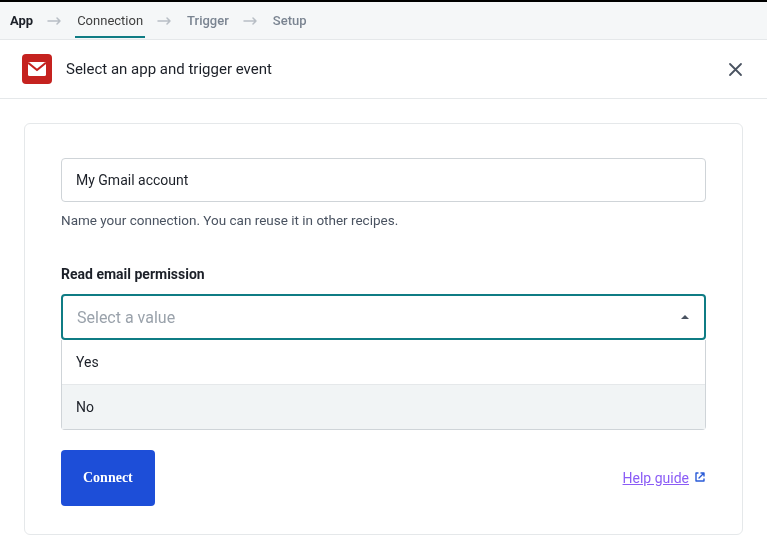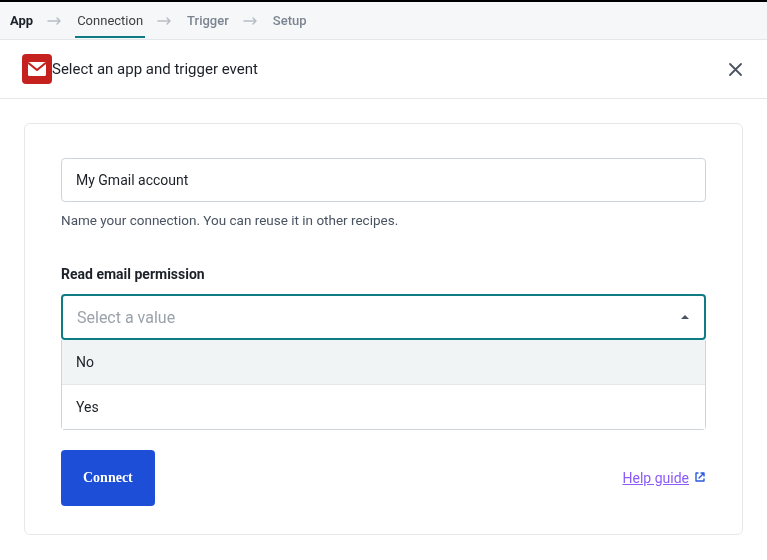--- a/index.html
+++ b/index.html
@@ -40,20 +40,21 @@
     .breadcrumb-arrow {
       color: #b8bec5;
       display: flex;
       align-items: center;
     }
     .header-row {
       display: flex;
       align-items: center;
       padding: 14px 22px;
       border-bottom: 1px solid #e5e8ea;
+      gap: 14px;
     }
     .gmail-icon {
       width: 30px;
       height: 30px;
       background: #c5221f;
       border-radius: 4px;
       display: flex;
       align-items: center;
       justify-content: center;
       flex-shrink: 0;
@@ -220,22 +221,22 @@
       <label class="field-label">Read email permission</label>
       <div class="select-box">
         <span class="select-placeholder">Select a value</span>
         <span class="caret-up">
           <svg width="10" height="6" viewBox="0 0 10 6">
               <path d="M1 5l4-4 4 4" fill="#4a5361"></path>
             </svg>
         </span>
       </div>
       <div class="dropdown">
+        <div class="dropdown-option">Yes</div>
         <div class="dropdown-option hover">No</div>
-        <div class="dropdown-option">Yes</div>
       </div>
     </div>
 
     <div class="footer">
       <button class="connect-btn">Connect</button>
       <a class="help-link">
         <span>Help guide</span>
         <span>
           <svg width="12" height="12" viewBox="0 0 12 12">
               <path d="M4 2H2v8h8V8M7 2h3v3M10 2L5 7" stroke="#2a5bd7" stroke-width="1.4" fill="none" stroke-linecap="round" stroke-linejoin="round"></path>

